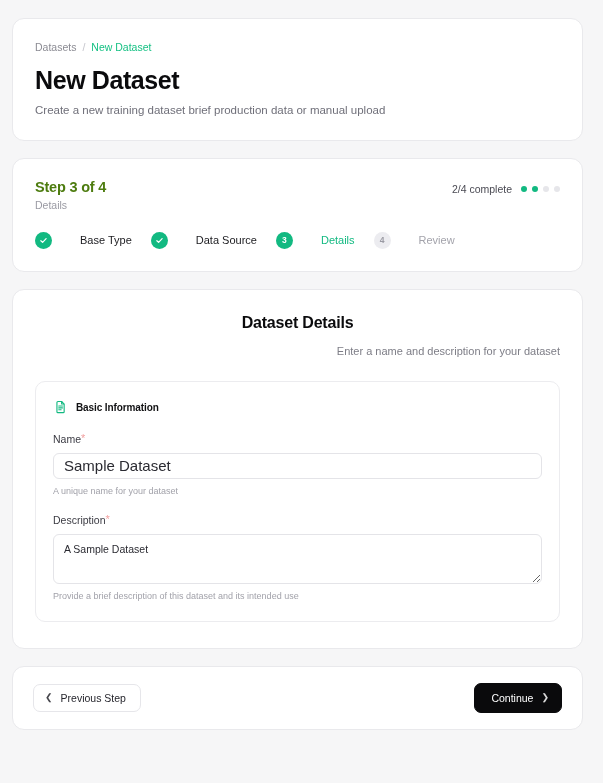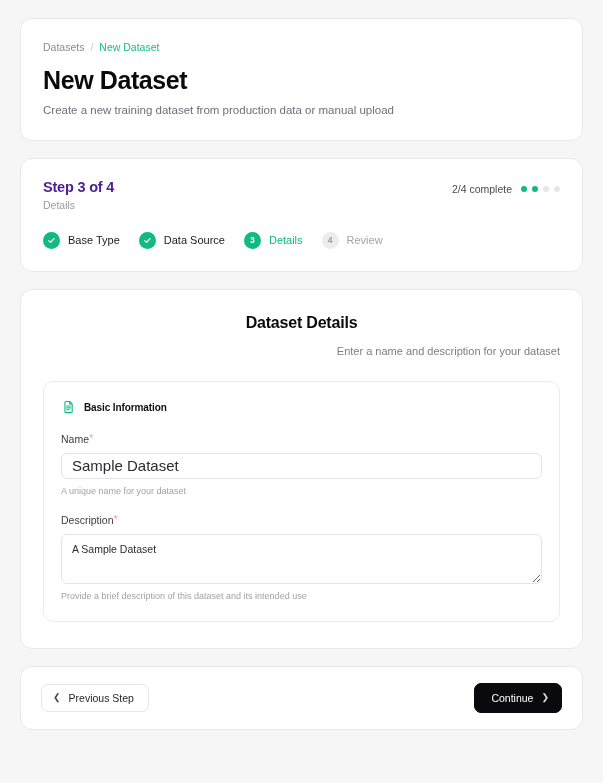--- a/index.html
+++ b/index.html
@@ -6,21 +6,21 @@
   html, body {
     margin: 0; padding: 0;
   }
   body {
     width: 603px; height: 783px;
     background: #f6f6f7;
     font-family: "Liberation Sans", sans-serif;
     color: #111113;
     overflow: hidden;
   }
-  .page { padding: 18px 20px 0 20px; }
+  .page { padding: 18px 20px 0 12px; }
 
   .card {
     background: #ffffff;
     border: 1px solid #e9e9ec;
     border-radius: 12px;
   }
 
   
   .header-card { padding: 22px 22px 24px 22px; margin-bottom: 17px; }
   .breadcrumb { font-size: 10.5px; color: #8b8b93; display: flex; align-items: center; gap: 6px; }
@@ -28,40 +28,40 @@
   .breadcrumb .current { color: #16c184; }
   .page-title {
     font-size: 25px; font-weight: 700; letter-spacing: -0.4px;
     margin: 14px 0 0 0; color: #0b0b0d; line-height: 1.1;
   }
   .page-sub { font-size: 11.5px; color: #6f6f79; margin-top: 9px; }
 
   
   .step-card { padding: 20px 22px 22px 22px; margin-bottom: 17px; }
   .step-top { display: flex; align-items: flex-start; justify-content: space-between; }
-  .step-heading { font-size: 14.5px; font-weight: 700; color: #4c1d95; letter-spacing: -0.2px; }
+  .step-heading { font-size: 14.5px; font-weight: 700; color: #4d7c0f; letter-spacing: -0.2px; }
   .step-subheading { font-size: 10.5px; color: #9a9aa3; margin-top: 4px; }
   .progress-wrap { display: flex; align-items: center; gap: 9px; padding-top: 4px; }
   .progress-label { font-size: 10.5px; color: #4a4a53; }
   .dots { display: flex; align-items: center; gap: 5px; }
   .dot { width: 6px; height: 6px; border-radius: 50%; background: #e6e6ea; }
   .dot.done { background: #12b981; }
 
   .steps-row { display: flex; align-items: center; gap: 19px; margin-top: 21px; }
   .step-item { display: flex; align-items: center; gap: 8px; }
   .step-bubble {
     width: 17px; height: 17px; border-radius: 50%;
     display: flex; align-items: center; justify-content: center;
     font-size: 8.5px; font-weight: 600; color: #ffffff; flex: 0 0 auto;
   }
   .step-bubble.complete { background: #12b981; }
   .step-bubble.active { background: #12b981; }
   .step-bubble.upcoming { background: #ececf0; color: #9a9aa3; }
   .step-bubble svg { display: block; }
-  .step-label { font-size: 11px; color: #1b1b1f; }
+  .step-label { font-size: 11px; color: #1b1b1f; margin-left: 20px; }
   .step-label.active { color: #12b981; }
   .step-label.upcoming { color: #a3a3ab; }
 
   
   .main-card { padding: 24px 22px 26px 22px; margin-bottom: 17px; }
   .main-title { text-align: center; font-size: 16px; font-weight: 700; color: #0b0b0d; letter-spacing: -0.2px; }
   .main-sub { text-align: right; font-size: 11px; color: #7d7d86; margin-top: 13px; }
 
   .inner-card {
     margin-top: 24px;
@@ -129,21 +129,21 @@
 
 <div class="page">
 
   <div class="card header-card">
     <div class="breadcrumb">
       <span>Datasets</span>
       <span class="sep">/</span>
       <span class="current">New Dataset</span>
     </div>
     <h1 class="page-title">New Dataset</h1>
-    <div class="page-sub">Create a new training dataset from production data or manual upload</div>
+    <div class="page-sub">Create a new training dataset brief production data or manual upload</div>
   </div>
 
   <div class="card step-card">
     <div class="step-top">
       <div>
         <div class="step-heading">Step 3 of 4</div>
         <div class="step-subheading">Details</div>
       </div>
       <div class="progress-wrap">
         <span class="progress-label">2/4 complete</span>

